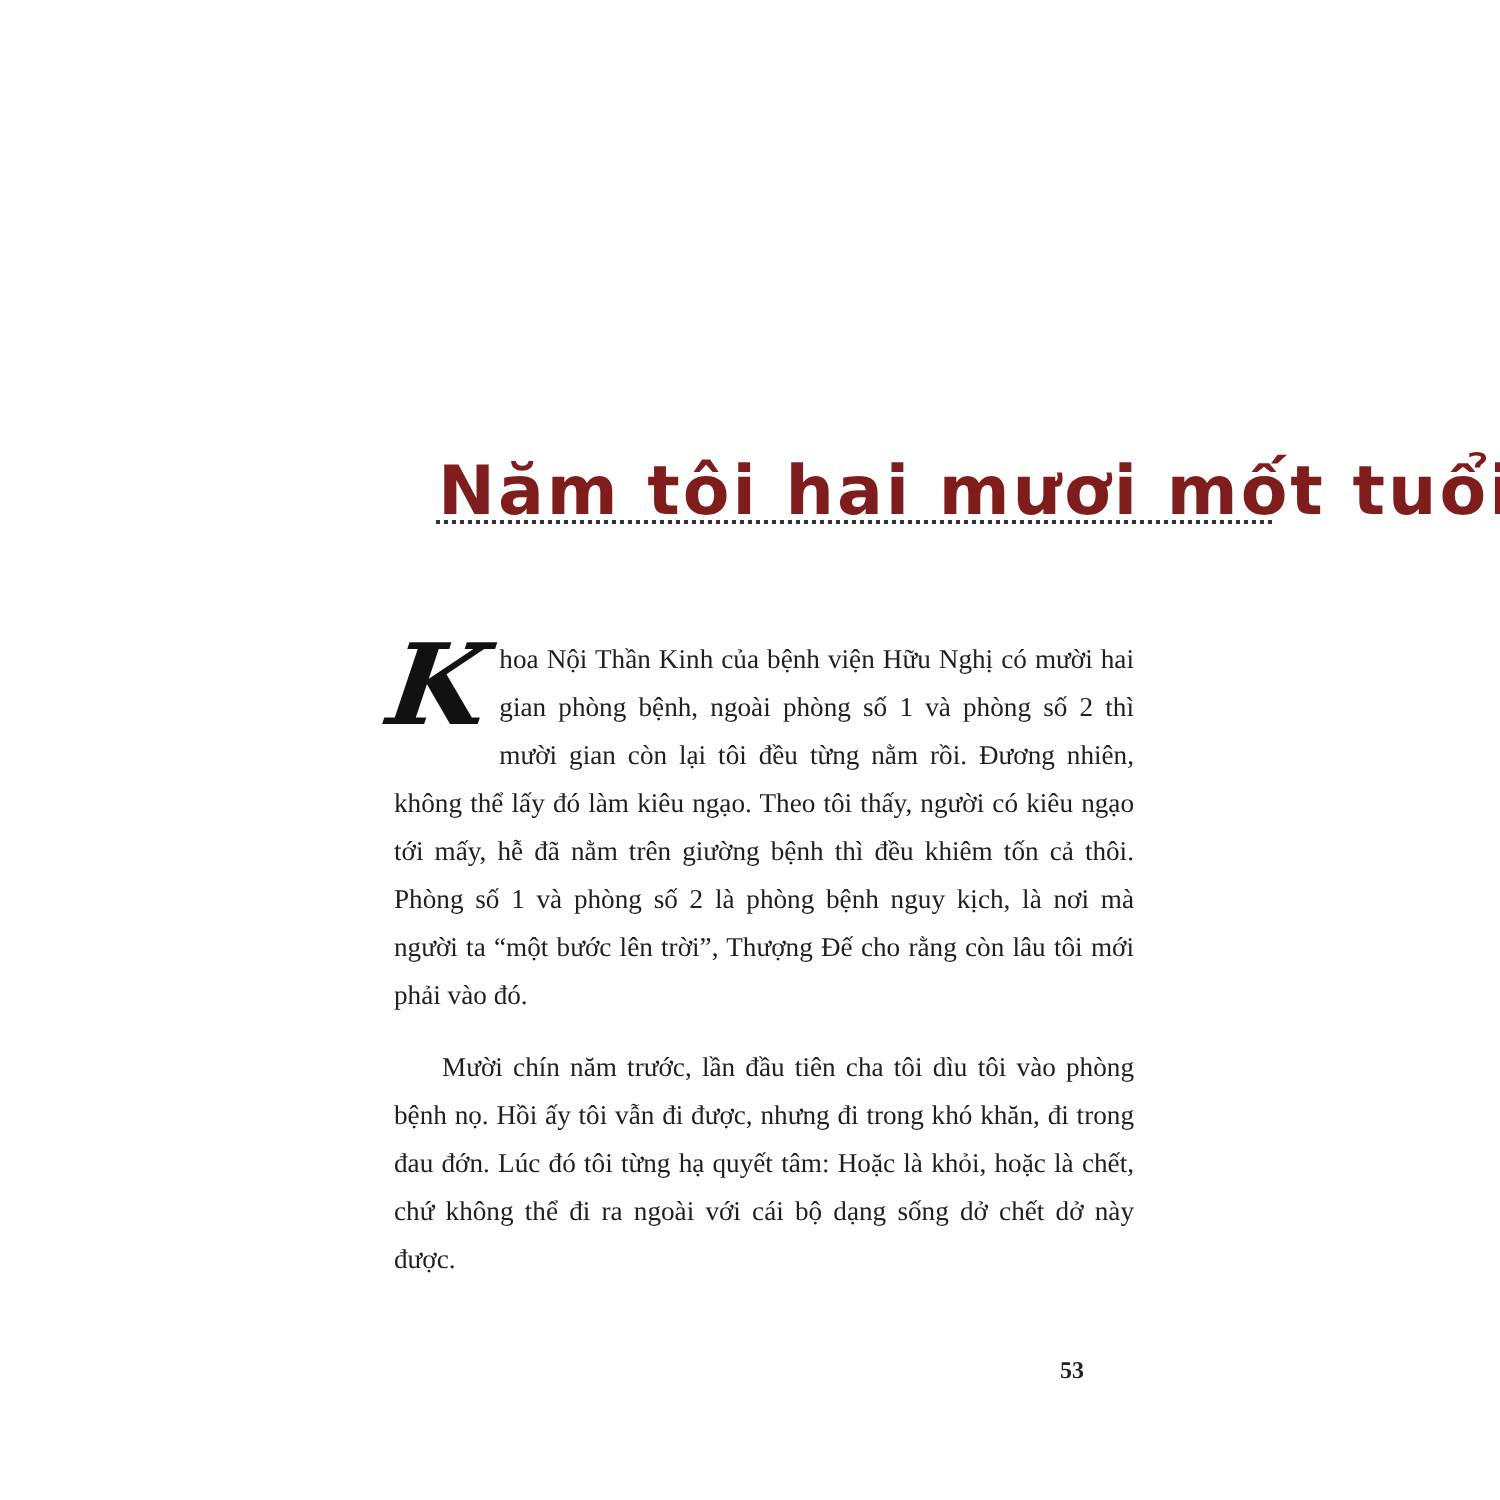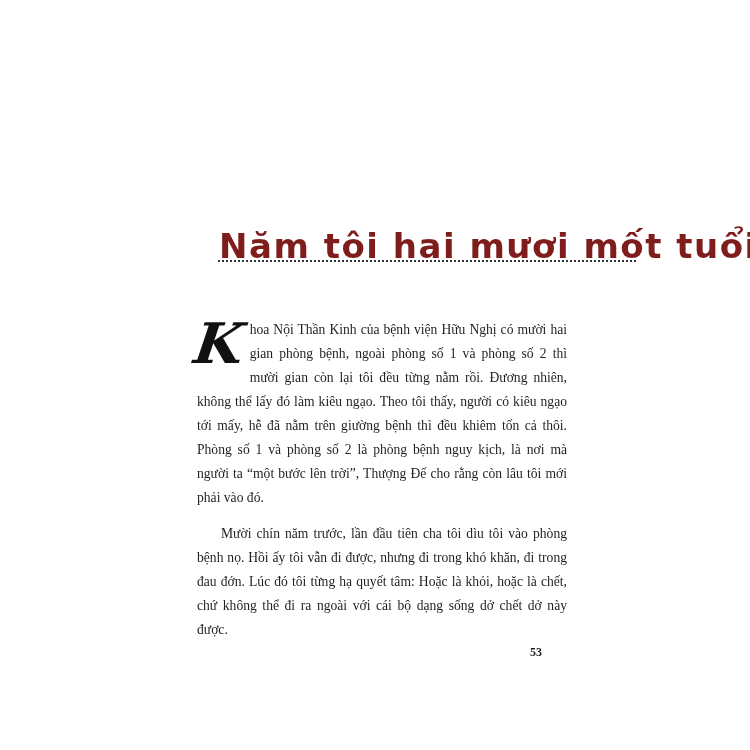--- a/index.html
+++ b/index.html
@@ -58,21 +58,21 @@
       font-weight: bold;
       font-size: 56px;
       line-height: 50px;
       margin: 0 6px 0 -2px;
       color: #111;
       transform: skewX(-8deg);
     }
     .page-number {
       position: absolute;
       left: 530px;
-      top: 645px;
+      top: 678px;
       font-family: "Liberation Serif", serif;
       font-weight: bold;
       font-size: 12px;
       color: #222;
     }
   </style>
 </head>
 <body>
 
 <h1 class="chapter-title">Năm tôi hai mươi mốt tuổi</h1>

